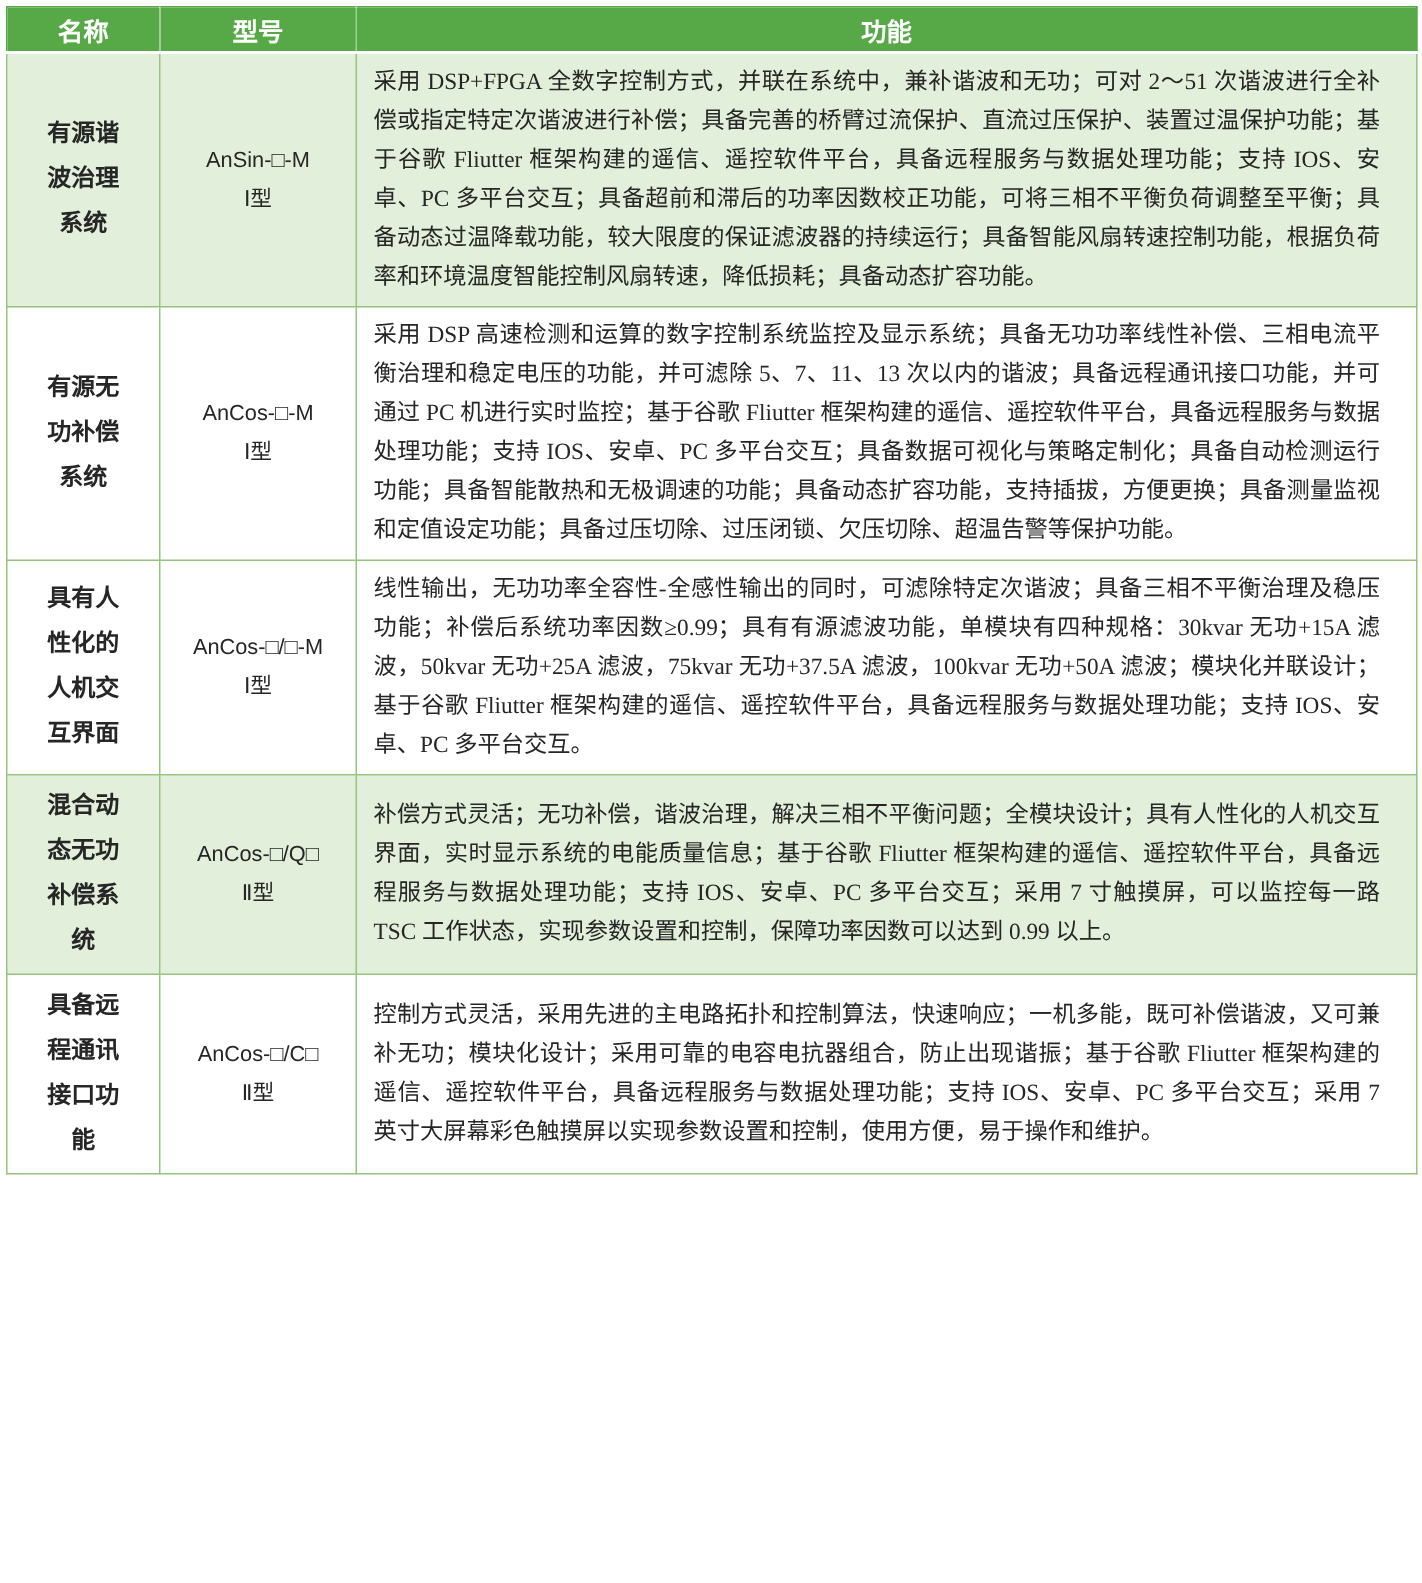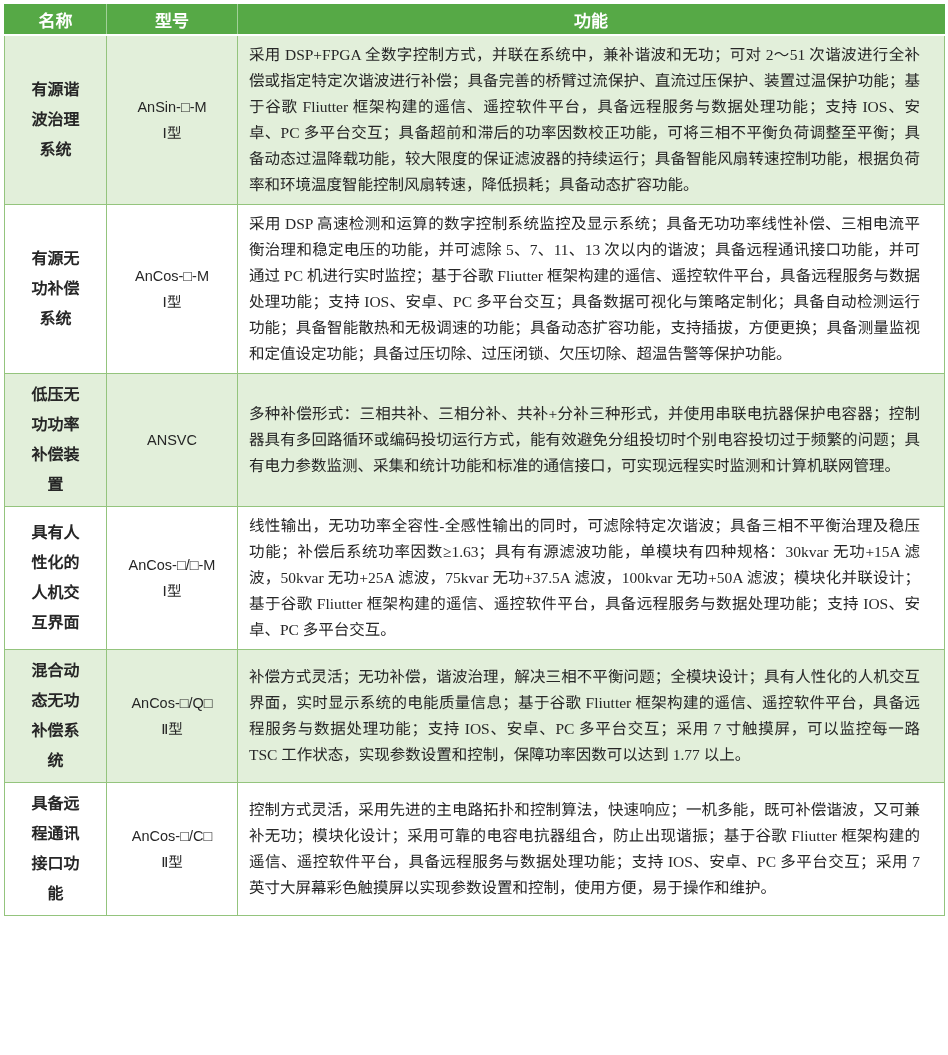--- a/index.html
+++ b/index.html
@@ -94,43 +94,35 @@
     <td class="func">采用 DSP+FPGA 全数字控制方式，并联在系统中，兼补谐波和无功；可对 2～51 次谐波进行全补偿或指定特定次谐波进行补偿；具备完善的桥臂过流保护、直流过压保护、装置过温保护功能；基于谷歌 Fliutter 框架构建的遥信、遥控软件平台，具备远程服务与数据处理功能；支持 IOS、安卓、PC 多平台交互；具备超前和滞后的功率因数校正功能，可将三相不平衡负荷调整至平衡；具备动态过温降载功能，较大限度的保证滤波器的持续运行；具备智能风扇转速控制功能，根据负荷率和环境温度智能控制风扇转速，降低损耗；具备动态扩容功能。</td>
   </tr>
         <tr class="white">
     <td class="name">有源无功补偿系统</td>
     <td class="model">
       <div>AnCos-□-M</div>
       <div>Ⅰ型</div>
     </td>
     <td class="func">采用 DSP 高速检测和运算的数字控制系统监控及显示系统；具备无功功率线性补偿、三相电流平衡治理和稳定电压的功能，并可滤除 5、7、11、13 次以内的谐波；具备远程通讯接口功能，并可通过 PC 机进行实时监控；基于谷歌 Fliutter 框架构建的遥信、遥控软件平台，具备远程服务与数据处理功能；支持 IOS、安卓、PC 多平台交互；具备数据可视化与策略定制化；具备自动检测运行功能；具备智能散热和无极调速的功能；具备动态扩容功能，支持插拔，方便更换；具备测量监视和定值设定功能；具备过压切除、过压闭锁、欠压切除、超温告警等保护功能。</td>
   </tr>
-        <tr class="green">
-    <td class="name">低压无功功率补偿装置</td>
-    <td class="model">
-      <div>ANSVC</div>
-
-    </td>
-    <td class="func">多种补偿形式：三相共补、三相分补、共补+分补三种形式，并使用串联电抗器保护电容器；控制器具有多回路循环或编码投切运行方式，能有效避免分组投切时个别电容投切过于频繁的问题；具有电力参数监测、采集和统计功能和标准的通信接口，可实现远程实时监测和计算机联网管理。</td>
-  </tr>
         <tr class="white">
     <td class="name">具有人性化的人机交互界面</td>
     <td class="model">
       <div>AnCos-□/□-M</div>
       <div>Ⅰ型</div>
     </td>
-    <td class="func">线性输出，无功功率全容性-全感性输出的同时，可滤除特定次谐波；具备三相不平衡治理及稳压功能；补偿后系统功率因数≥1.63；具有有源滤波功能，单模块有四种规格：30kvar 无功+15A 滤波，50kvar 无功+25A 滤波，75kvar 无功+37.5A 滤波，100kvar 无功+50A 滤波；模块化并联设计；基于谷歌 Fliutter 框架构建的遥信、遥控软件平台，具备远程服务与数据处理功能；支持 IOS、安卓、PC 多平台交互。</td>
+    <td class="func">线性输出，无功功率全容性-全感性输出的同时，可滤除特定次谐波；具备三相不平衡治理及稳压功能；补偿后系统功率因数≥0.99；具有有源滤波功能，单模块有四种规格：30kvar 无功+15A 滤波，50kvar 无功+25A 滤波，75kvar 无功+37.5A 滤波，100kvar 无功+50A 滤波；模块化并联设计；基于谷歌 Fliutter 框架构建的遥信、遥控软件平台，具备远程服务与数据处理功能；支持 IOS、安卓、PC 多平台交互。</td>
   </tr>
         <tr class="green">
     <td class="name">混合动态无功补偿系统</td>
     <td class="model">
       <div>AnCos-□/Q□</div>
       <div>Ⅱ型</div>
     </td>
-    <td class="func">补偿方式灵活；无功补偿，谐波治理，解决三相不平衡问题；全模块设计；具有人性化的人机交互界面，实时显示系统的电能质量信息；基于谷歌 Fliutter 框架构建的遥信、遥控软件平台，具备远程服务与数据处理功能；支持 IOS、安卓、PC 多平台交互；采用 7 寸触摸屏，可以监控每一路 TSC 工作状态，实现参数设置和控制，保障功率因数可以达到 1.77 以上。</td>
+    <td class="func">补偿方式灵活；无功补偿，谐波治理，解决三相不平衡问题；全模块设计；具有人性化的人机交互界面，实时显示系统的电能质量信息；基于谷歌 Fliutter 框架构建的遥信、遥控软件平台，具备远程服务与数据处理功能；支持 IOS、安卓、PC 多平台交互；采用 7 寸触摸屏，可以监控每一路 TSC 工作状态，实现参数设置和控制，保障功率因数可以达到 0.99 以上。</td>
   </tr>
         <tr class="white">
     <td class="name">具备远程通讯接口功能</td>
     <td class="model">
       <div>AnCos-□/C□</div>
       <div>Ⅱ型</div>
     </td>
     <td class="func">控制方式灵活，采用先进的主电路拓扑和控制算法，快速响应；一机多能，既可补偿谐波，又可兼补无功；模块化设计；采用可靠的电容电抗器组合，防止出现谐振；基于谷歌 Fliutter 框架构建的遥信、遥控软件平台，具备远程服务与数据处理功能；支持 IOS、安卓、PC 多平台交互；采用 7 英寸大屏幕彩色触摸屏以实现参数设置和控制，使用方便，易于操作和维护。</td>
   </tr>
       </tbody>

